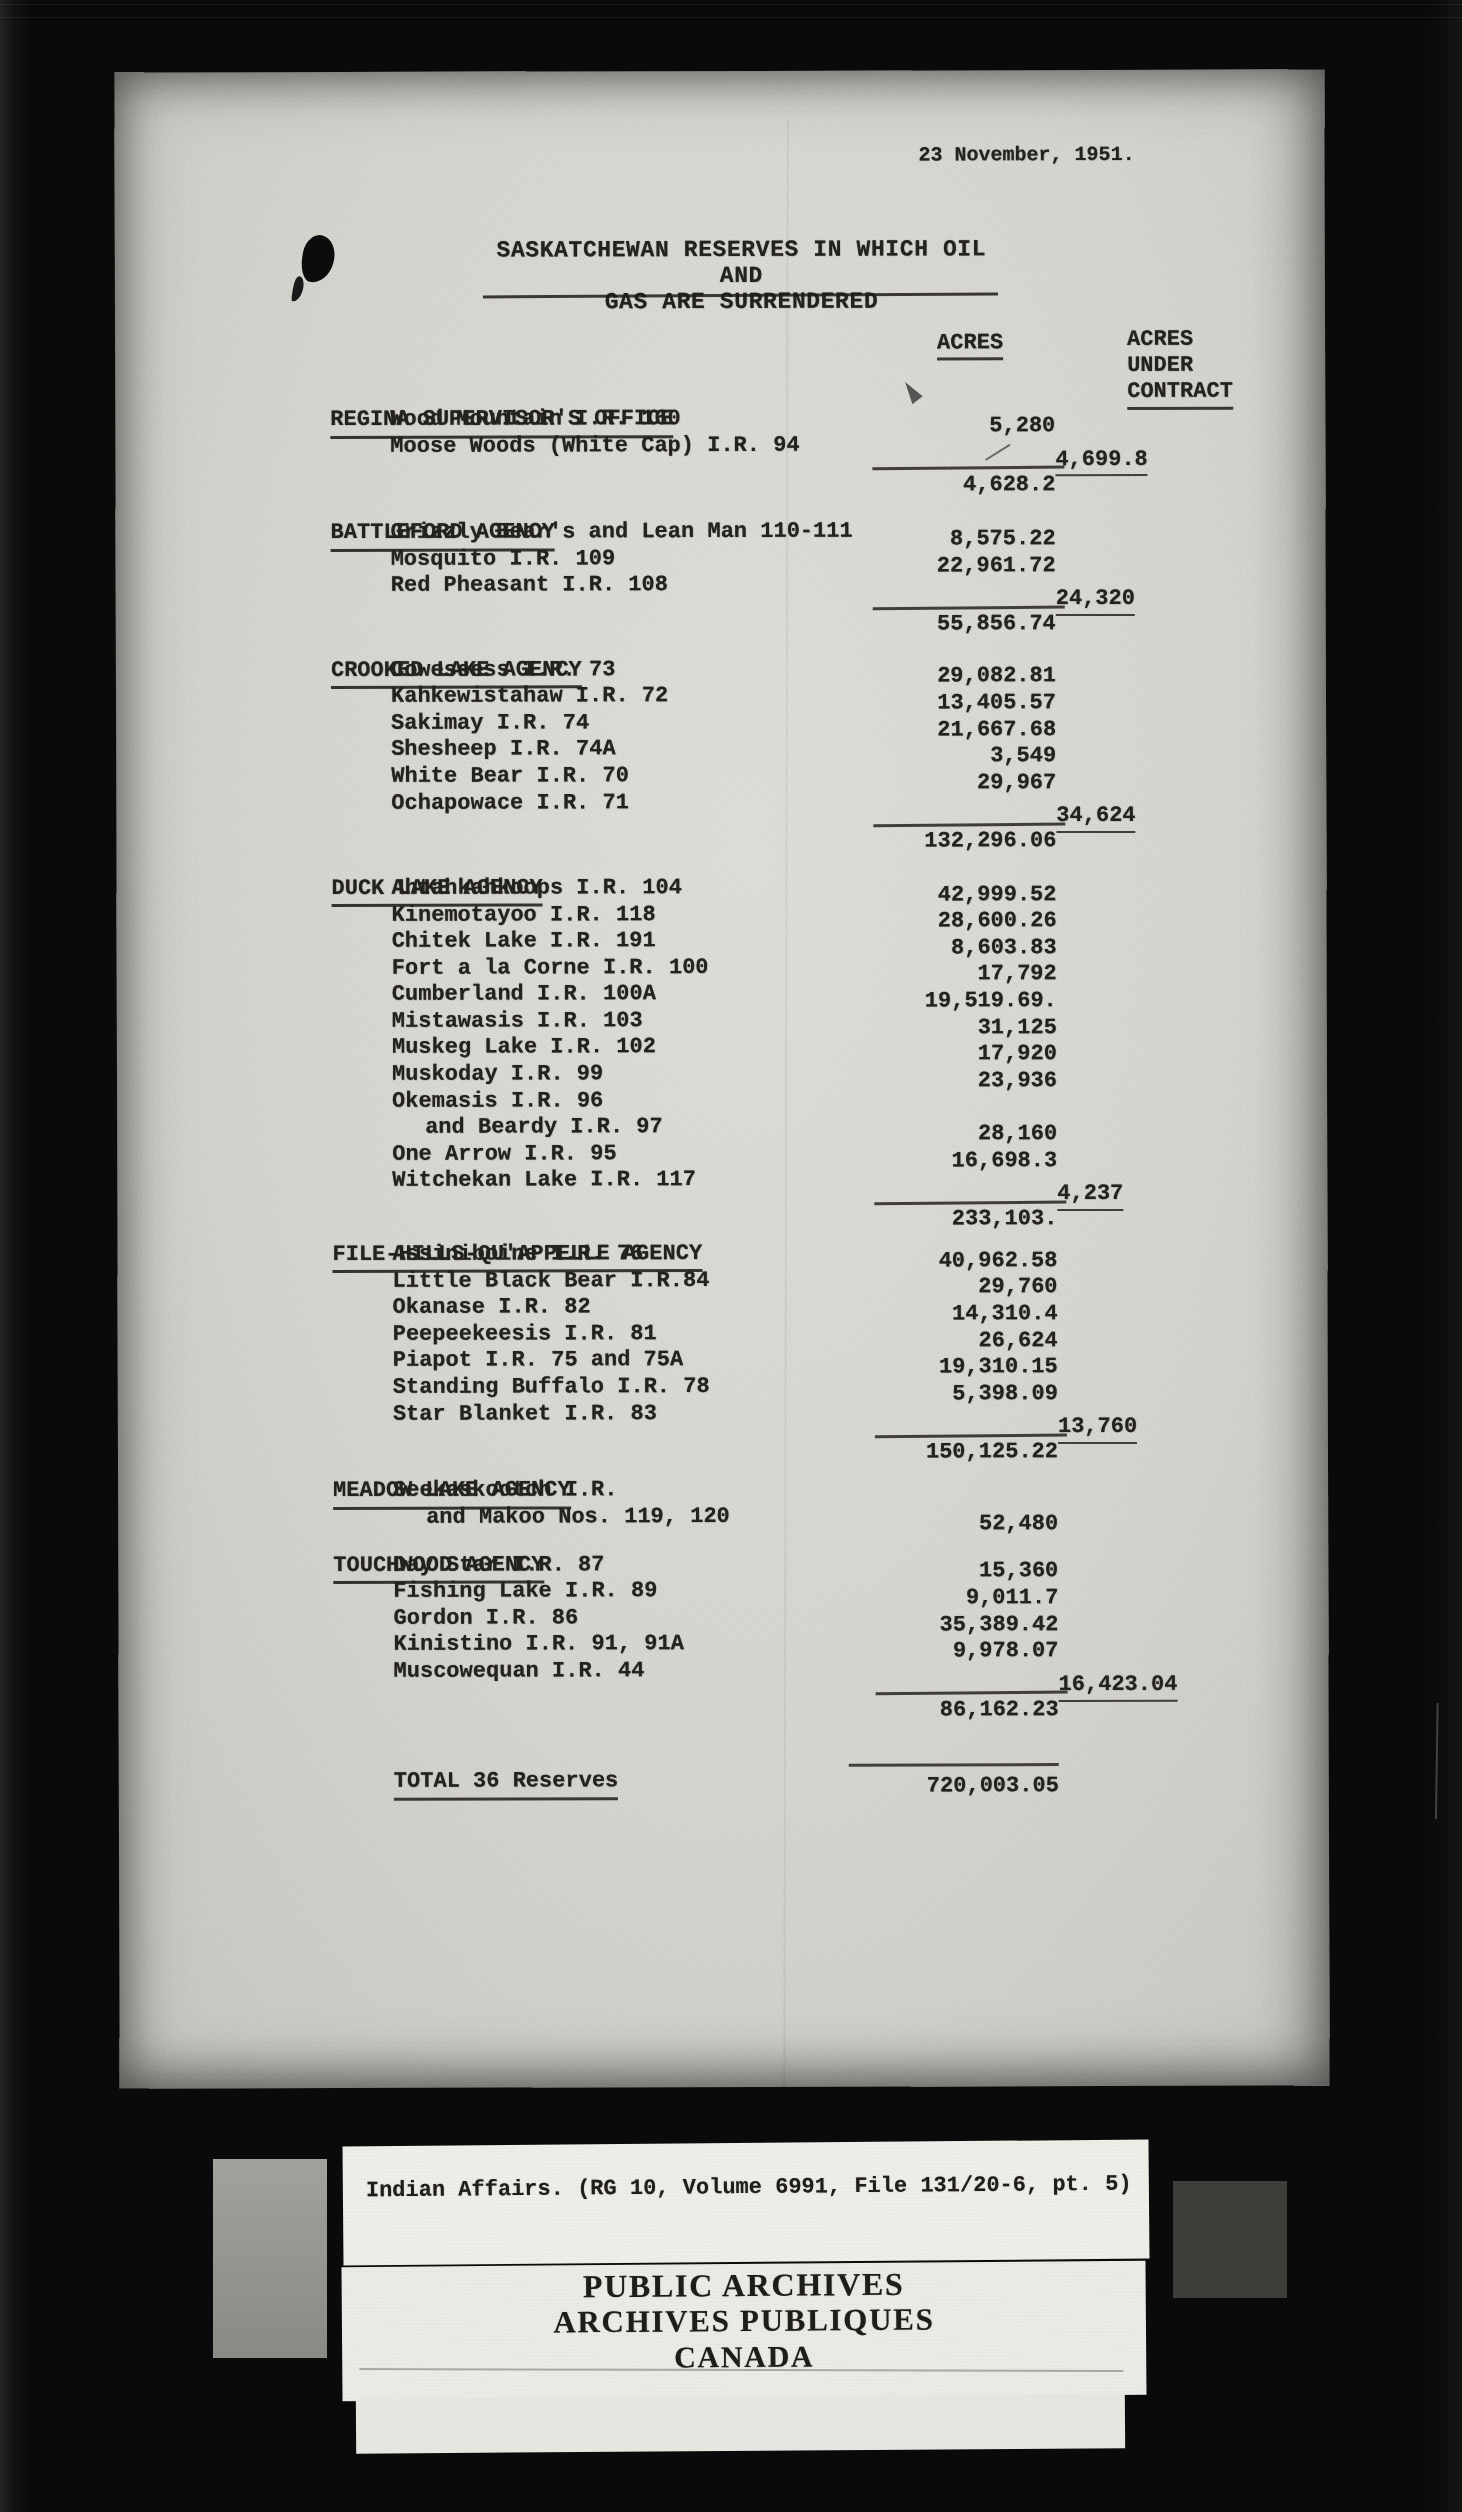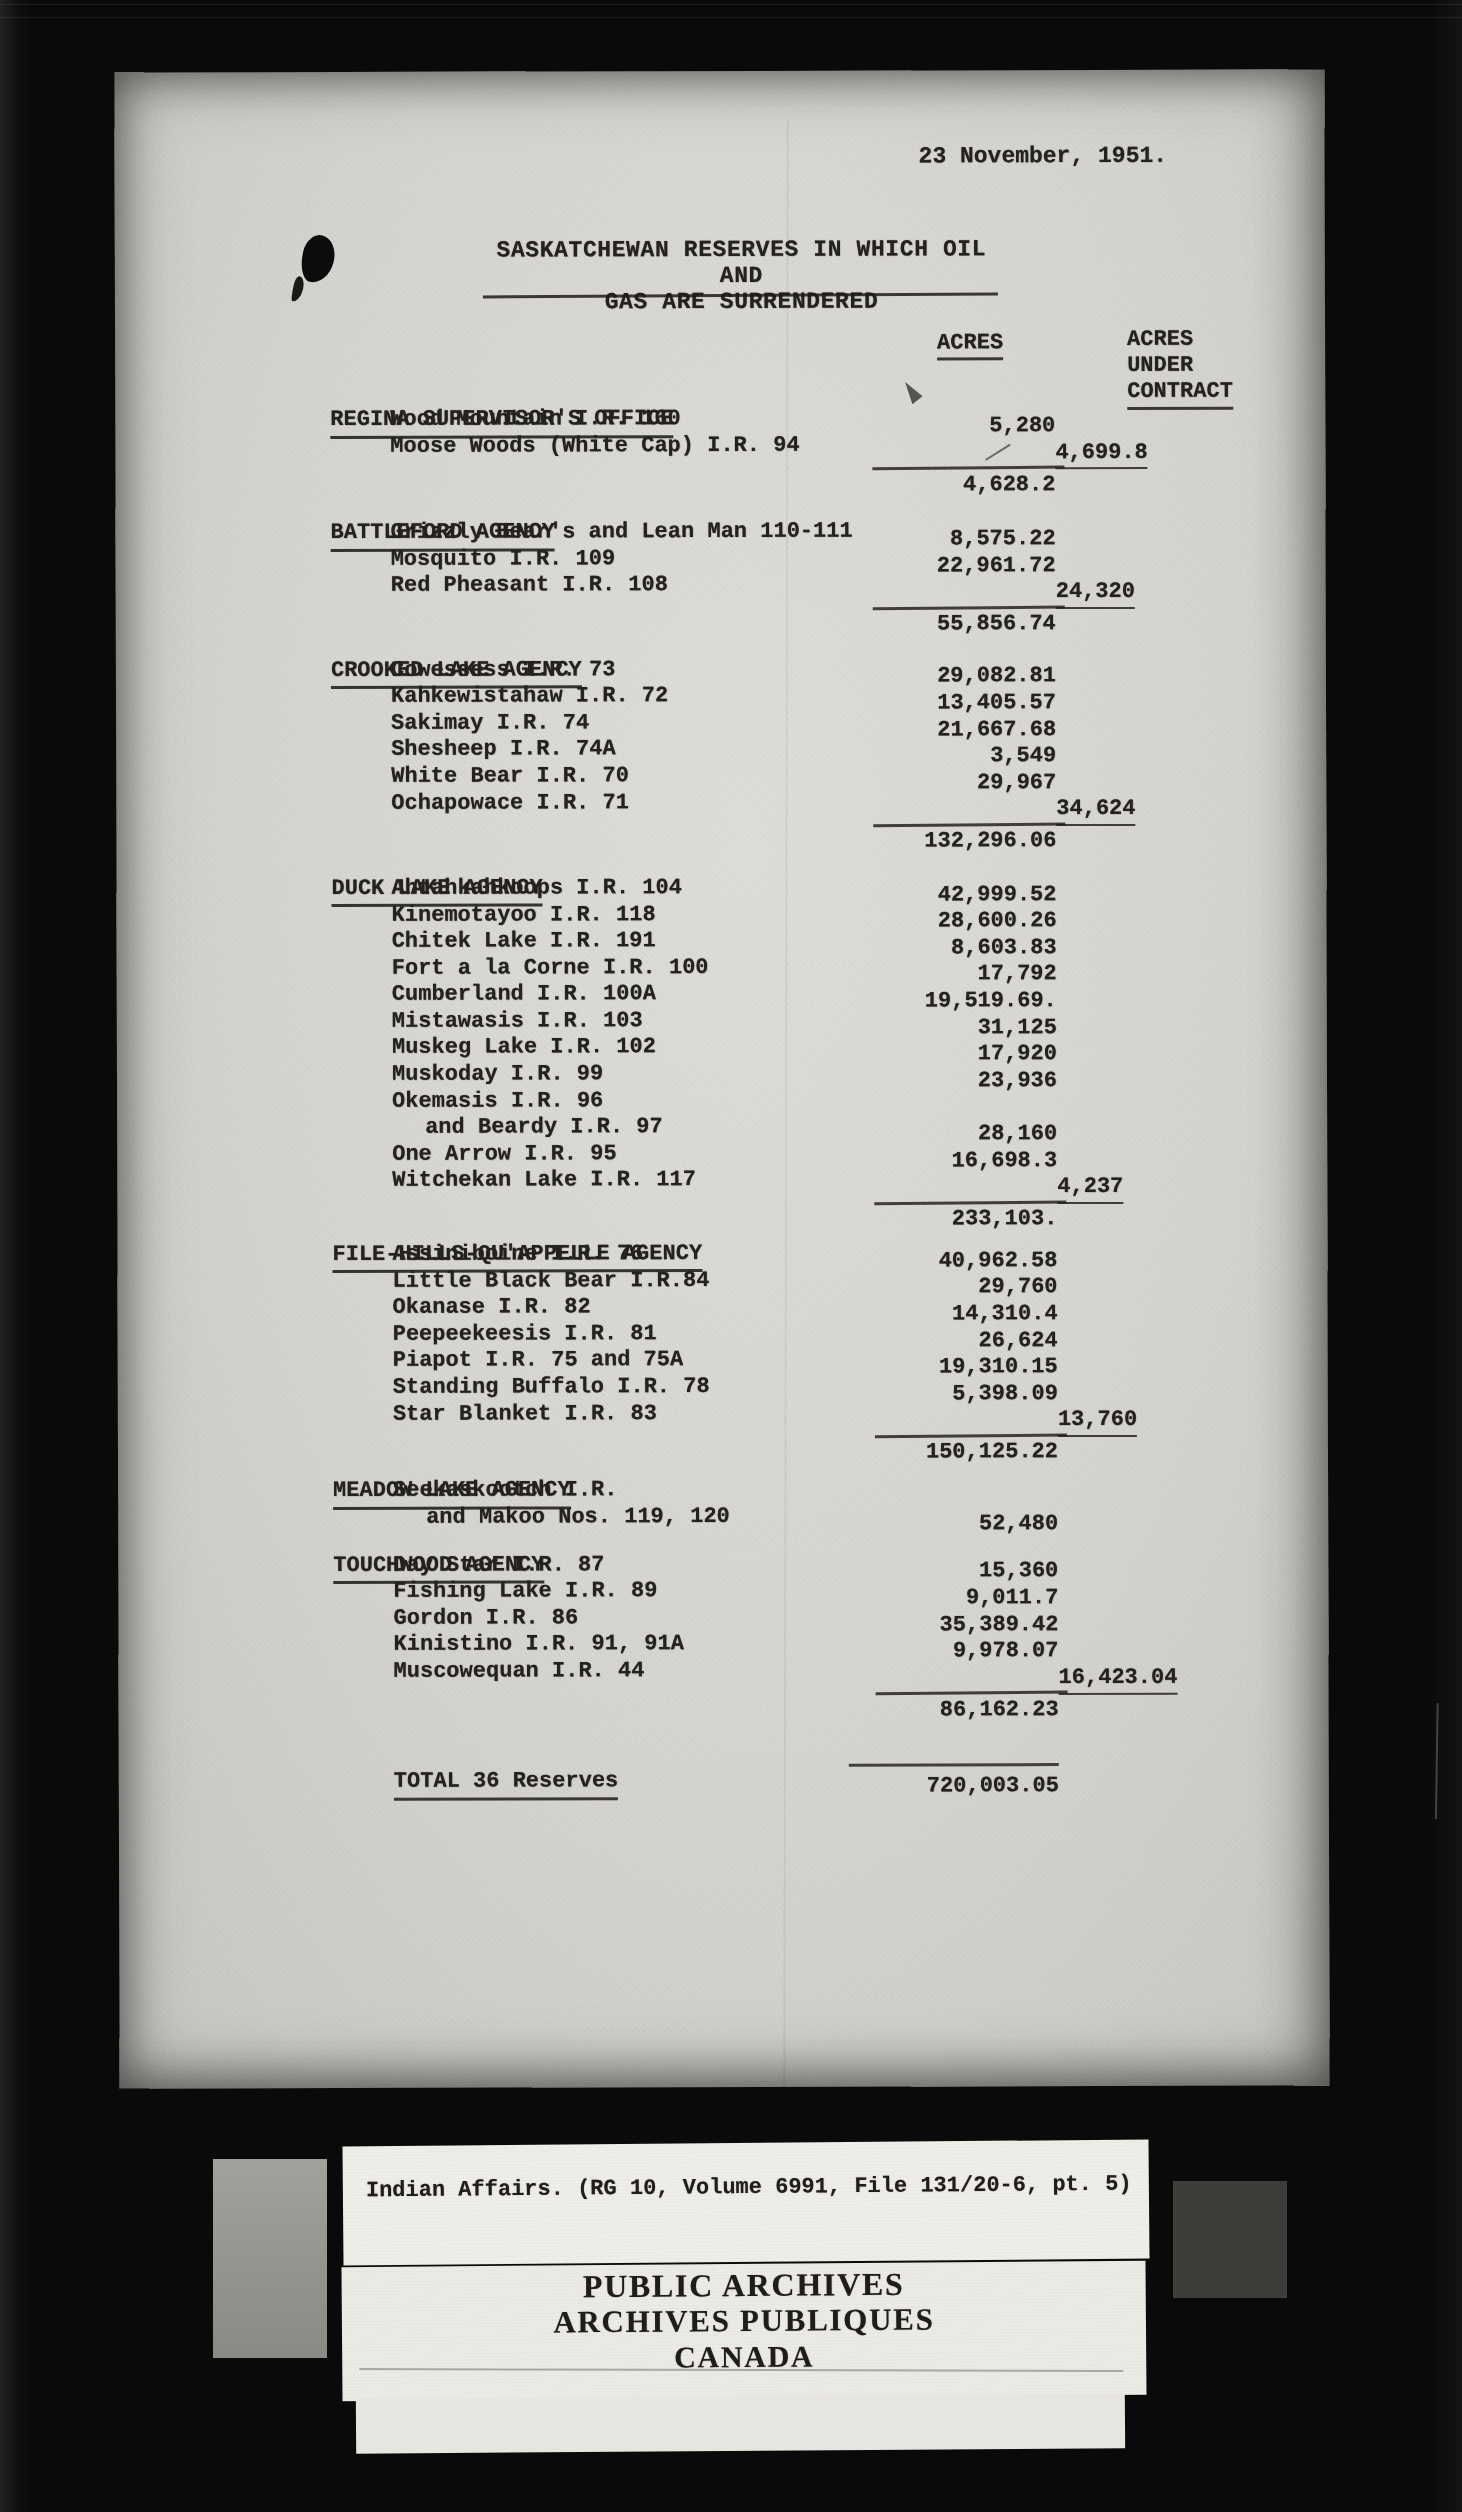--- a/index.html
+++ b/index.html
@@ -20,37 +20,37 @@
     color:#24221d;}
   #paper *{position:absolute;}
   .ink{font-weight:700;text-shadow:0 0 1.1px rgba(34,32,28,.55),0.6px 0.6px 0 rgba(34,32,28,.12);}
   
   #blot{left:187px;top:163px;width:32px;height:48px;background:#0c0c0c;border-radius:46% 54% 58% 42%/40% 48% 52% 60%;transform:rotate(14deg);box-shadow:-12.2px 34px 0 -11px #1a1a1a;}
   #crease{left:668px;top:50px;width:1.7px;height:1972px;background:rgba(0,0,0,.055);transform:rotate(0.25deg);}
   #cursor-mark{left:789px;top:310px;width:0;height:0;border-left:8.9px solid transparent;border-right:5.5px solid transparent;border-bottom:22px solid rgba(40,40,40,.75);transform:rotate(-38deg);}
   #pen-slash{left:868px;top:381px;width:29px;height:2.2px;background:rgba(45,43,40,.65);transform:rotate(-32deg);}
   #scratch{left:1327px;top:1634px;width:2.2px;height:116px;background:rgba(120,120,118,.5);transform:rotate(1deg);left:1317px;}
   
-  #date{left:804px;top:73px;font-size:23px;}
+  #date{left:804px;top:73px;font-size:20px;}
   #title{left:368px;top:166px;width:517px;text-align:center;font-size:23px;letter-spacing:0.6px;}
   #title span{position:static;display:block;}
   #title-rule{left:368px;top:223px;width:515px;height:3.3px;background:rgba(30,28,24,.85);transform:rotate(-0.2deg);}
   #col-acres{left:822px;top:260px;font-size:22px;border-bottom:3.3px solid rgba(30,28,24,.85);padding-bottom:2.2px;}
   #col-contract{left:1012px;top:257px;font-size:22px;line-height:26px;}
   #col-contract span{position:static;display:block;}
   #col-contract span:last-child{border-bottom:3.3px solid rgba(30,28,24,.85);padding-bottom:2.2px;display:inline-block;}
   
   #ledger{left:215px;top:317px;width:820px;font-size:22px;line-height:26.6px;position:absolute;}
   #ledger .sec-header{position:relative;display:block;}
   #ledger .sec-header i{font-style:normal;border-bottom:3.3px solid rgba(30,28,24,.88);padding-bottom:1.7px;display:inline-block;}
   #ledger .row{position:relative;height:26.6px;}
   #ledger .row .lbl{position:absolute;left:60px;white-space:nowrap;}
   #ledger .row .lbl.ind{left:93px;}
   #ledger .val{position:absolute;left:515px;width:210px;text-align:right;top:7.8px;white-space:nowrap;}
-  #ledger .uv{font-style:normal;border-bottom:2.8px solid rgba(30,28,24,.82);padding-bottom:1.1px;}
+  #ledger .uv{font-style:normal;border-bottom:2.8px solid rgba(30,28,24,.82);padding-bottom:1.1px;margin-top:7px;}
   #ledger .sumblk{position:relative;height:37px;margin-top:7.8px;}
   #ledger .sumblk .rule{position:absolute;left:542px;top:0;width:192px;height:3.3px;background:rgba(30,28,24,.82);transform:rotate(-0.35deg);}
   #ledger .sumblk .val{top:5.5px;}
   #grand{position:relative;margin-top:39px;height:61px;}
   #grand .lbl{position:absolute;left:60px;border-bottom:3.3px solid rgba(30,28,24,.85);padding-bottom:2px;}
   #grand .val{position:absolute;left:515px;width:210px;text-align:right;border-top:3.3px solid rgba(30,28,24,.8);padding-top:6.6px;top:-4.4px;}
   
   .abs{position:absolute;}
   #gray-left{left:213px;top:2159px;width:114px;height:199px;background:linear-gradient(180deg,#a3a19c,#8b8984);}
   #gray-right{left:1173px;top:2181px;width:114px;height:117px;background:#3e3d39;}

